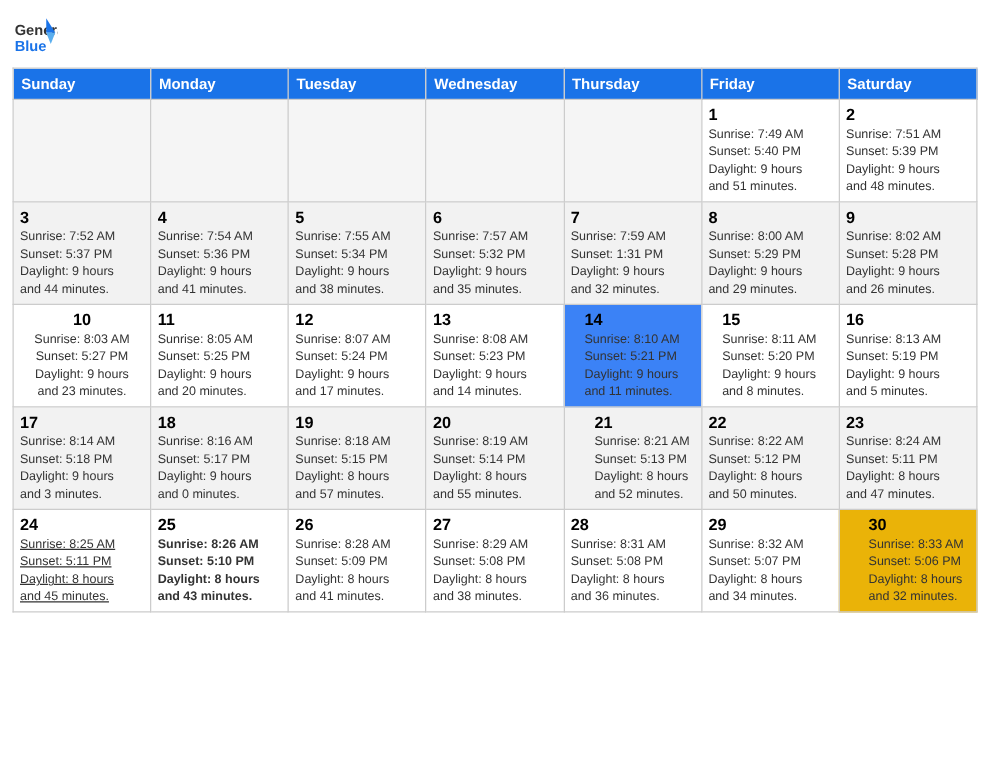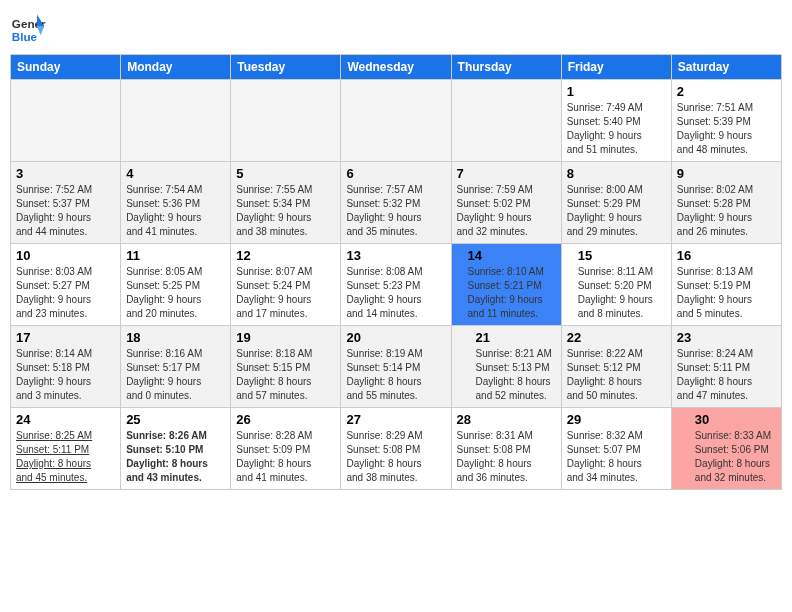--- a/index.html
+++ b/index.html
@@ -155,41 +155,41 @@
         <td style="background: rgb(242, 242, 242);">
           <div class="day-num">6</div>
           <div class="day-detail" style="white-space: pre-line;">Sunrise: 7:57 AM
 Sunset: 5:32 PM
 Daylight: 9 hours
 and 35 minutes.</div>
         </td>
         <td style="background: rgb(242, 242, 242);">
           <div class="day-num">7</div>
           <div class="day-detail" style="white-space: pre-line;">Sunrise: 7:59 AM
-Sunset: 5:02 PM
+Sunset: 1:31 PM
 Daylight: 9 hours
 and 32 minutes.</div>
         </td>
         <td style="background: rgb(242, 242, 242);">
           <div class="day-num">8</div>
           <div class="day-detail" style="white-space: pre-line;">Sunrise: 8:00 AM
 Sunset: 5:29 PM
 Daylight: 9 hours
 and 29 minutes.</div>
         </td>
         <td style="background: rgb(242, 242, 242);">
           <div class="day-num">9</div>
           <div class="day-detail" style="white-space: pre-line;">Sunrise: 8:02 AM
 Sunset: 5:28 PM
 Daylight: 9 hours
 and 26 minutes.</div>
         </td>
       </tr>
       <tr>
-        <td style="background: rgb(255, 255, 255);">
+        <td style="background: rgb(255, 255, 255); text-align: center;">
           <div class="day-num">10</div>
           <div class="day-detail" style="white-space: pre-line;">Sunrise: 8:03 AM
 Sunset: 5:27 PM
 Daylight: 9 hours
 and 23 minutes.</div>
         </td>
         <td style="background: rgb(255, 255, 255);">
           <div class="day-num">11</div>
           <div class="day-detail" style="white-space: pre-line;">Sunrise: 8:05 AM
 Sunset: 5:25 PM
@@ -319,21 +319,21 @@
 Daylight: 8 hours
 and 36 minutes.</div>
         </td>
         <td style="background: rgb(255, 255, 255);">
           <div class="day-num">29</div>
           <div class="day-detail" style="white-space: pre-line;">Sunrise: 8:32 AM
 Sunset: 5:07 PM
 Daylight: 8 hours
 and 34 minutes.</div>
         </td>
-        <td style="background: #fca5a5; padding-left: 23px;">
+        <td style="background: #eab308; padding-left: 23px;">
           <div class="day-num">30</div>
           <div class="day-detail" style="white-space: pre-line;">Sunrise: 8:33 AM
 Sunset: 5:06 PM
 Daylight: 8 hours
 and 32 minutes.</div>
         </td>
       </tr>
     </tbody>
 </table>
 

